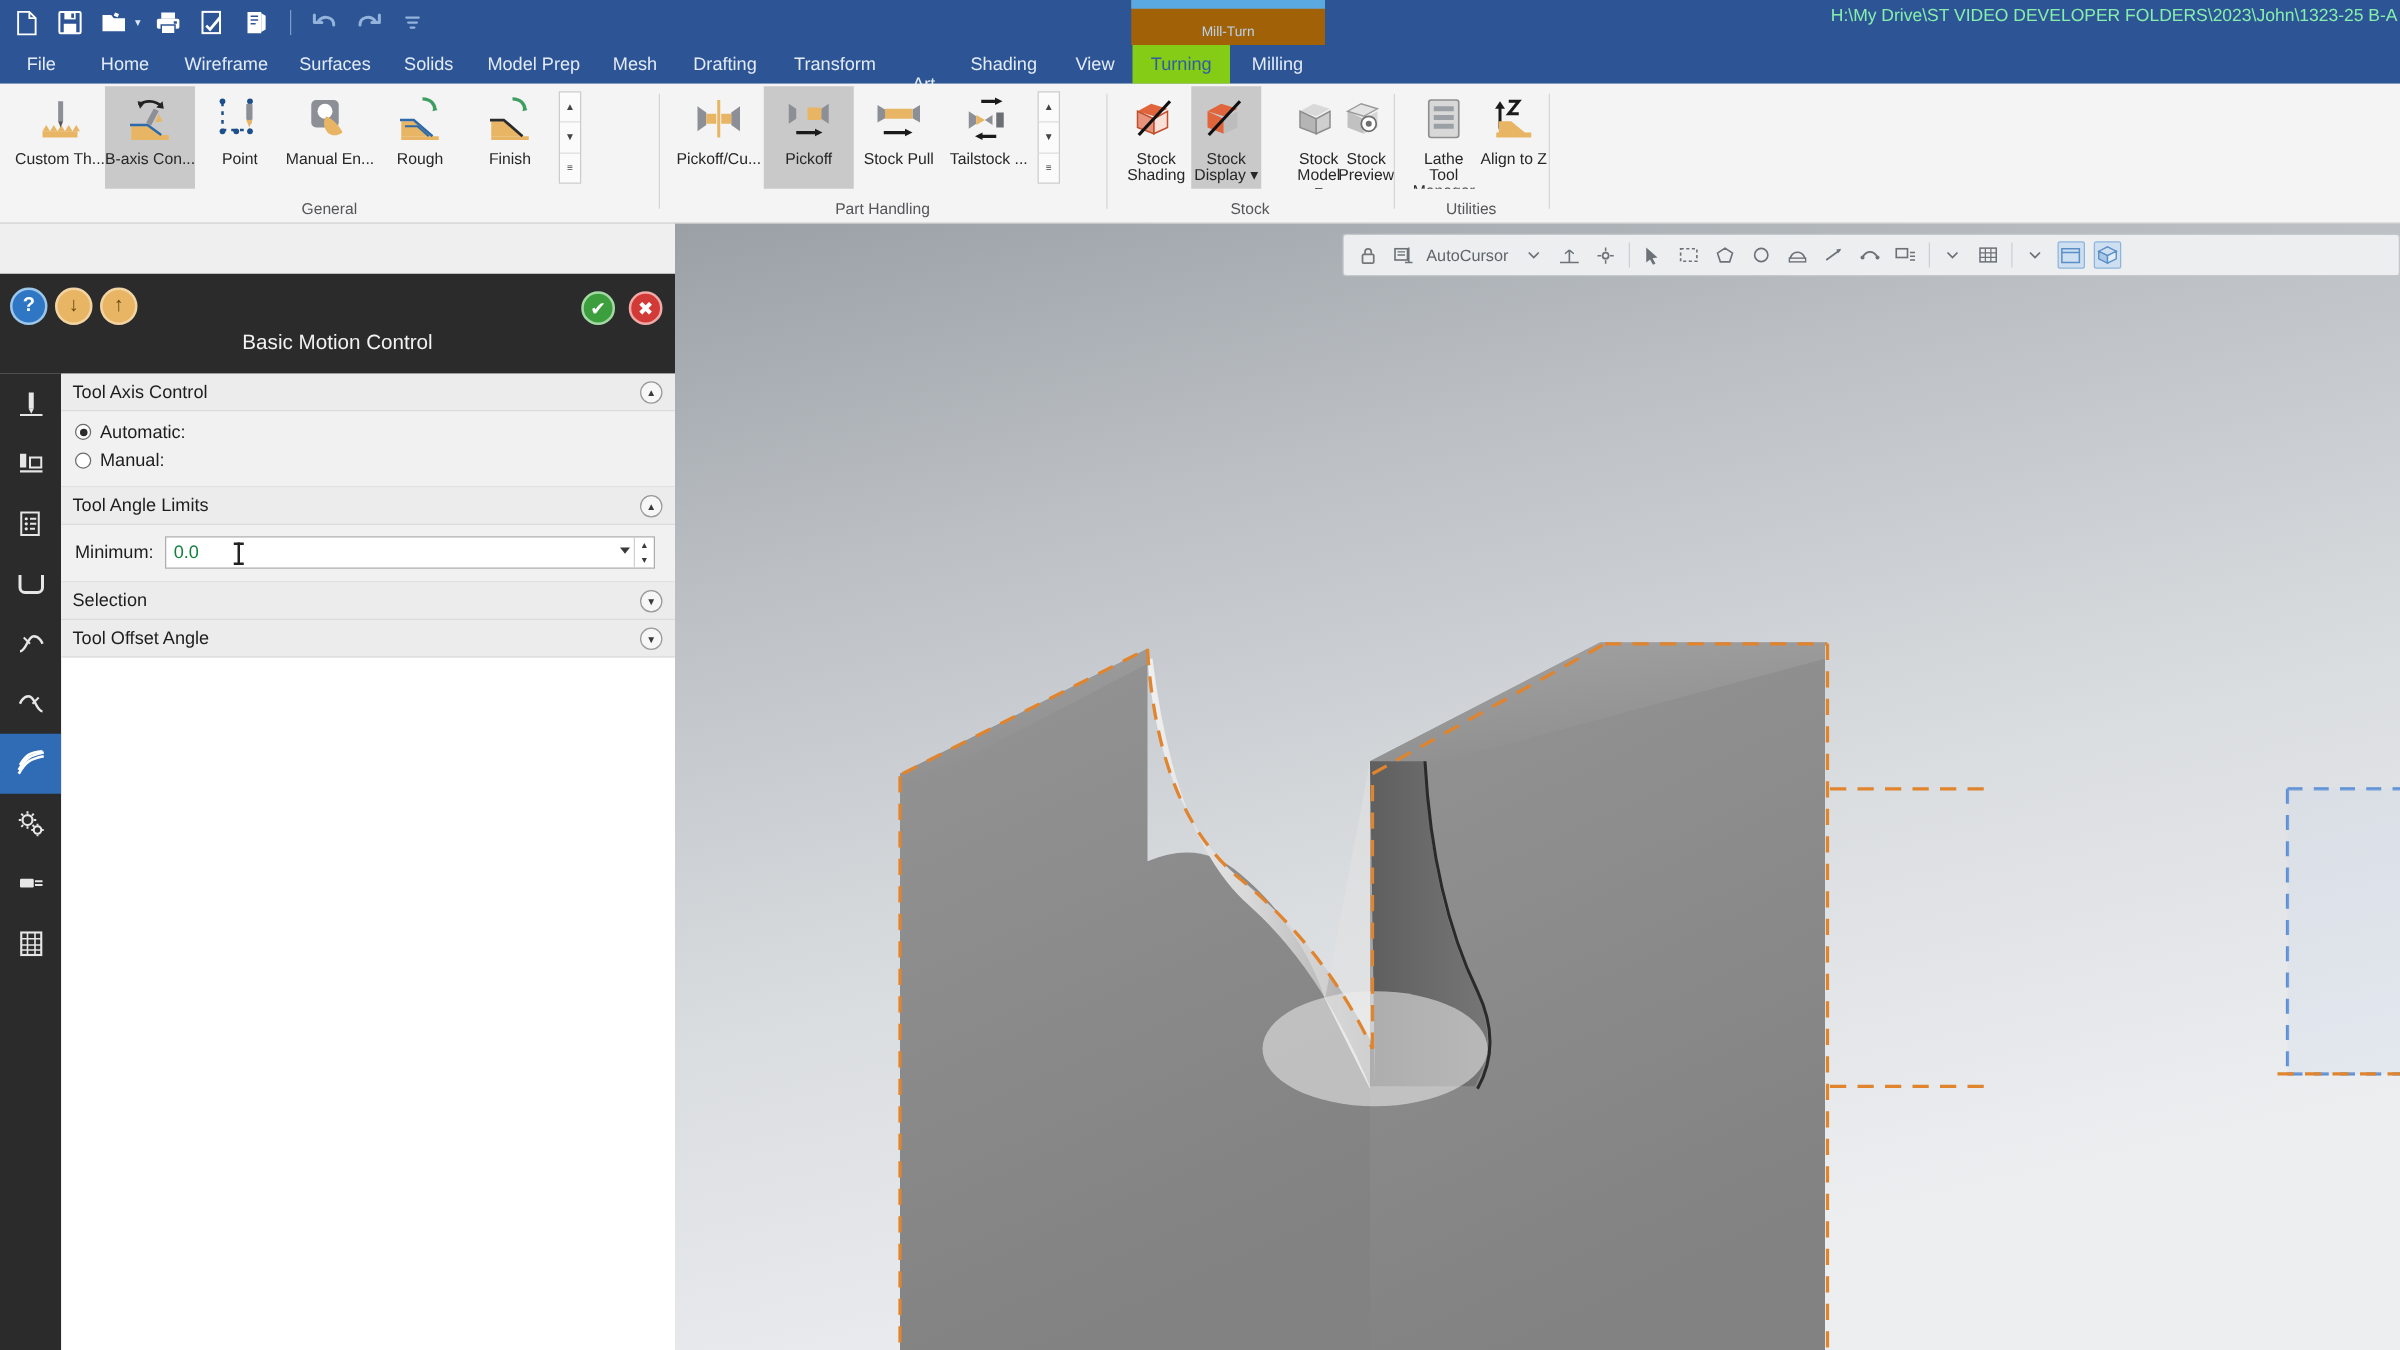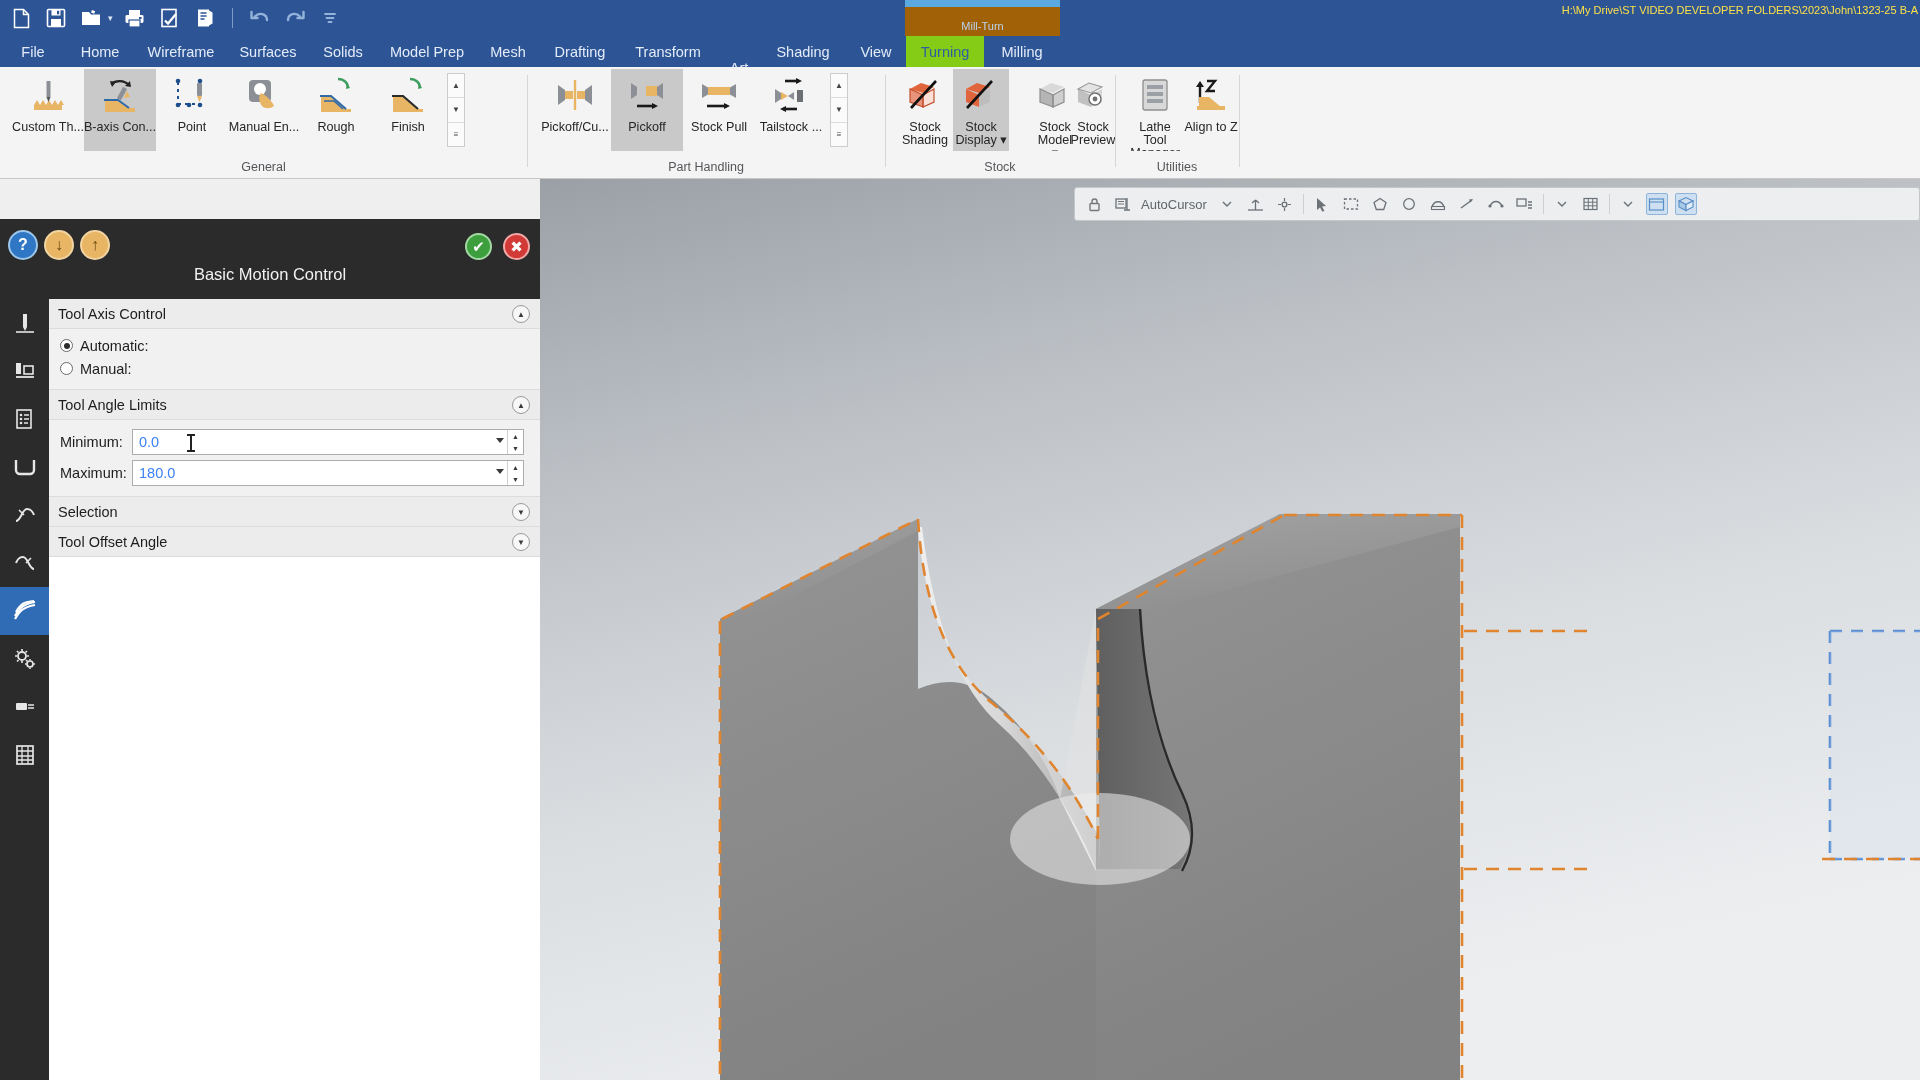--- a/index.html
+++ b/index.html
@@ -35,21 +35,21 @@
     color: #b9d3ef; font-size: 11px;
     display: flex; align-items: flex-end; justify-content: center;
     padding-bottom: 4px;
   }
   .tb-milltab::before {
     content: ""; position: absolute; left: 0; top: 0; width: 155px; height: 7px;
     background: #5aa9e0;
   }
   .tb-path {
     position: absolute; right: 0px; top: 4px;
-    color: #fde047; font-size: 11px; white-space: nowrap;
+    color: #86efac; font-size: 14px; white-space: nowrap;
     padding-right: 2px;
   }
 
   
   .ribbon-tabs {
     position: absolute; left: 0; top: 36px; width: 1920px; height: 31px;
     background: #2d5596;
   }
   .rtab {
     position: absolute; top: 0; height: 31px;
@@ -207,21 +207,21 @@
   .field-row {
     display: flex; align-items: center; height: 28px;
     padding-left: 11px; margin-top: 3px;
   }
   .field-row .flbl { width: 72px; font-size: 14.5px; color: #1d1d1d; }
   .fbox {
     position: relative; width: 392px; height: 26px;
     background: #fff; border: 1px solid #adadad;
     display: flex; align-items: center;
   }
-  .fbox .val { margin-left: 6px; font-size: 14.5px; color: #3b82f6; }
+  .fbox .val { margin-left: 6px; font-size: 14.5px; color: #15803d; }
   .fbox .caret-dd {
     position: absolute; right: 19px; top: 8px;
     width: 0; height: 0; border-left: 4px solid transparent;
     border-right: 4px solid transparent; border-top: 5px solid #3a3a3a;
   }
   .fbox .spin {
     position: absolute; right: 0; top: 0; width: 16px; height: 24px;
     display: flex; flex-direction: column; border-left: 1px solid #d0d0d0;
   }
   .fbox .spin i {
@@ -745,31 +745,20 @@
           <div class="field-row">
             <span class="flbl">Minimum:</span>
             <div class="fbox">
               <span class="val">0.0</span>
               <span class="caret-dd"></span>
               <span class="spin">
                 <i>▲</i>
                 <i>▼</i>
               </span>
               <span class="ibeam"></span>
-            </div>
-          </div>
-          <div class="field-row">
-            <span class="flbl">Maximum:</span>
-            <div class="fbox">
-              <span class="val">180.0</span>
-              <span class="caret-dd"></span>
-              <span class="spin">
-                <i>▲</i>
-                <i>▼</i>
-              </span>
             </div>
           </div>
         </div>
         <div class="sec-head">
           <span class="lbl">Selection</span>
           <span class="chev" style="font-size: 8px;">▼</span>
         </div>
         <div class="sec-head">
           <span class="lbl">Tool Offset Angle</span>
           <span class="chev" style="font-size: 8px;">▼</span>

